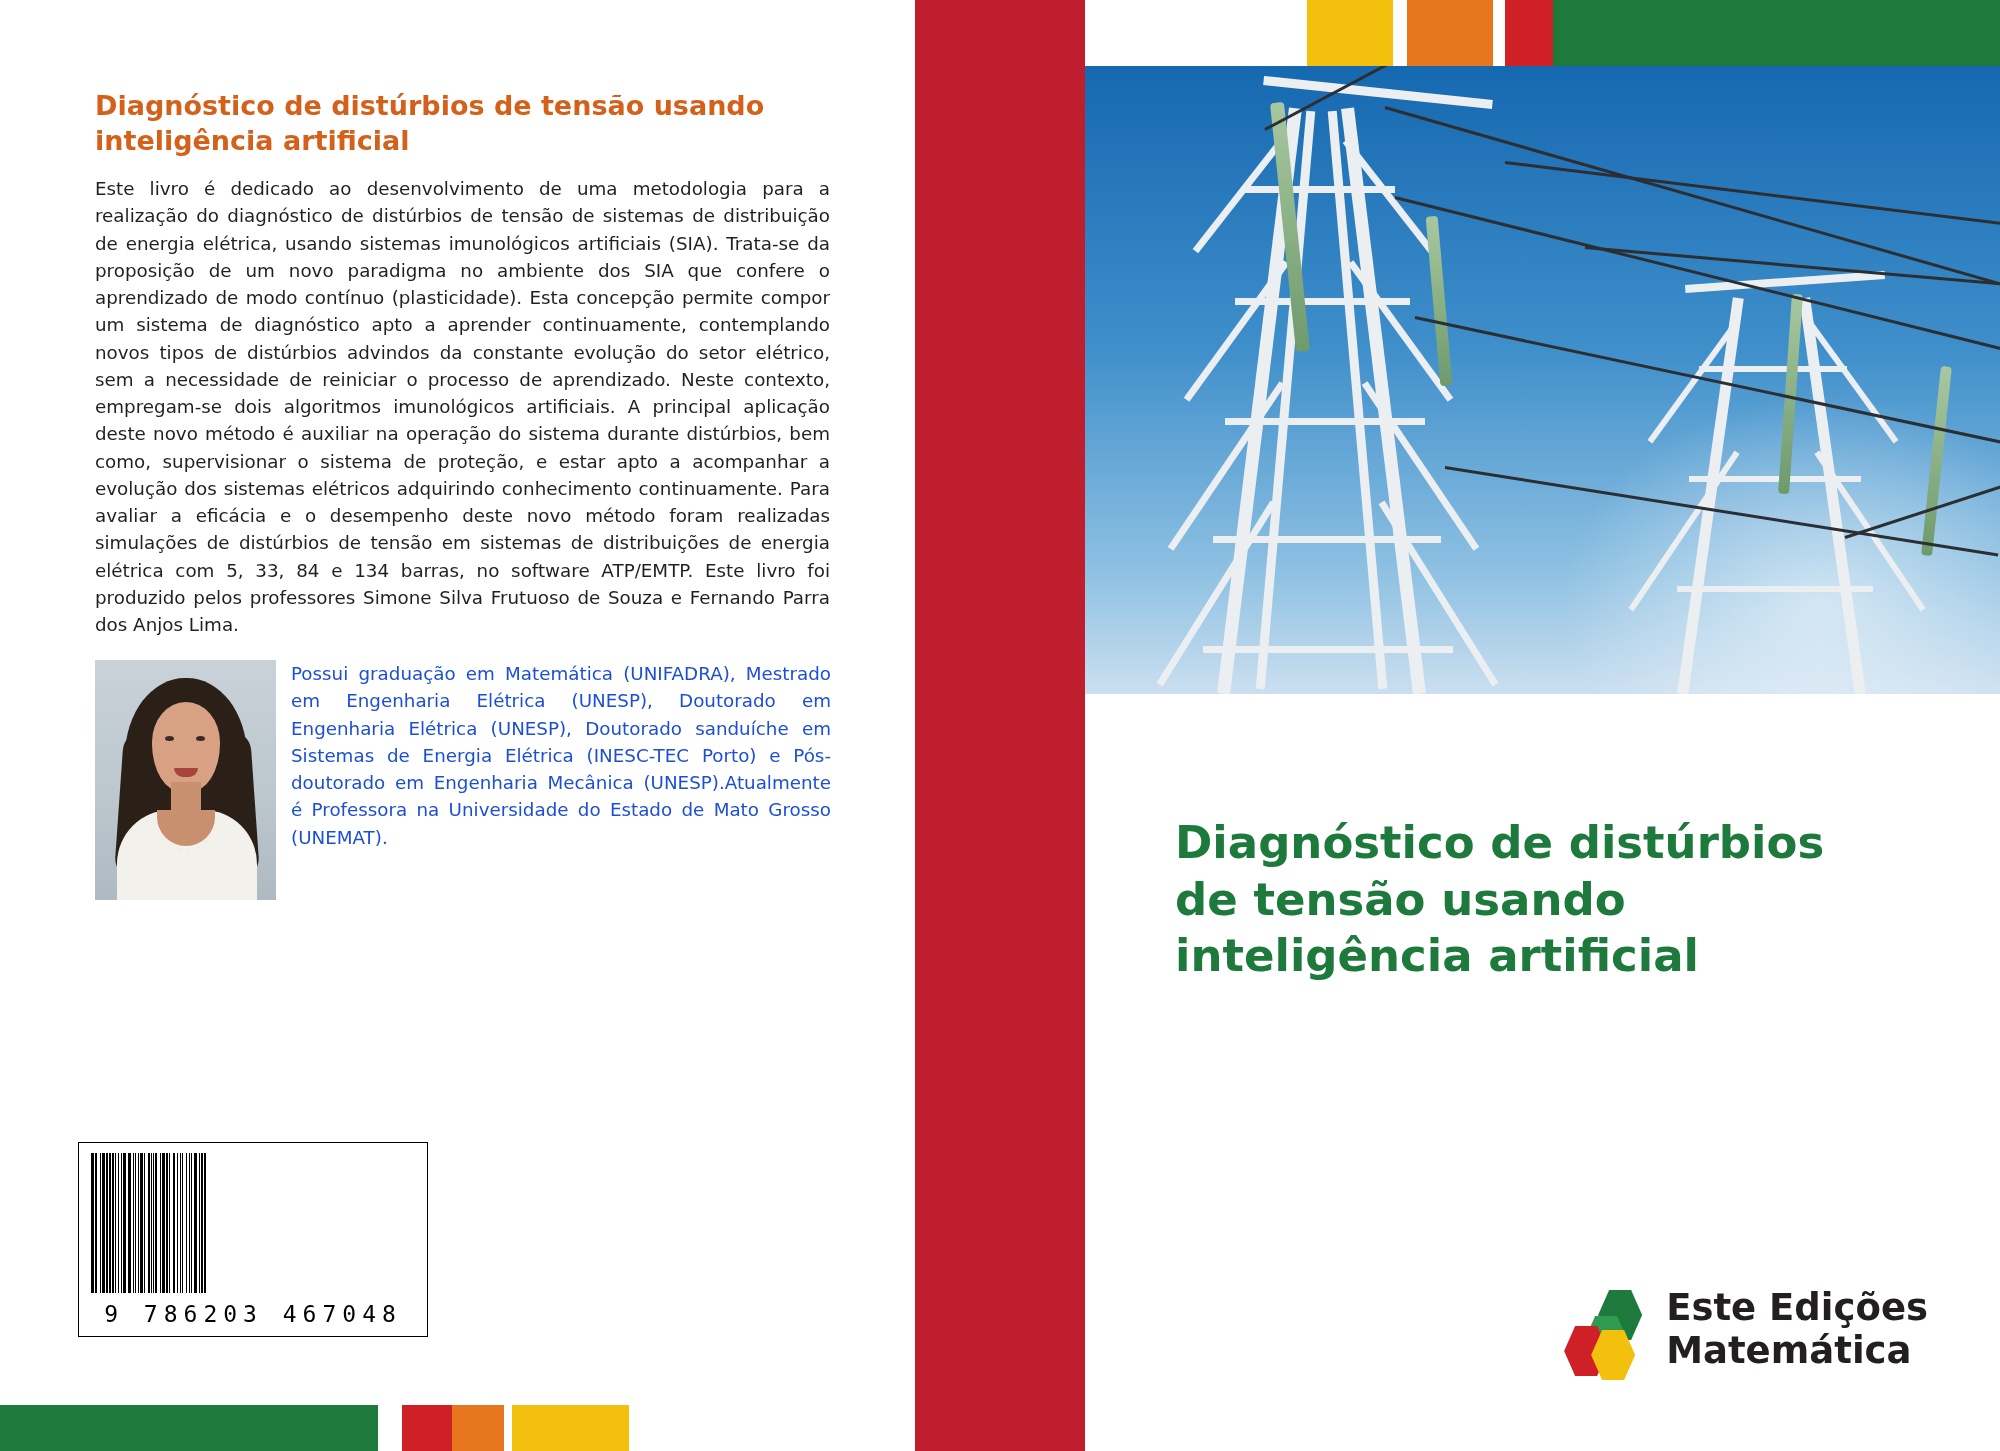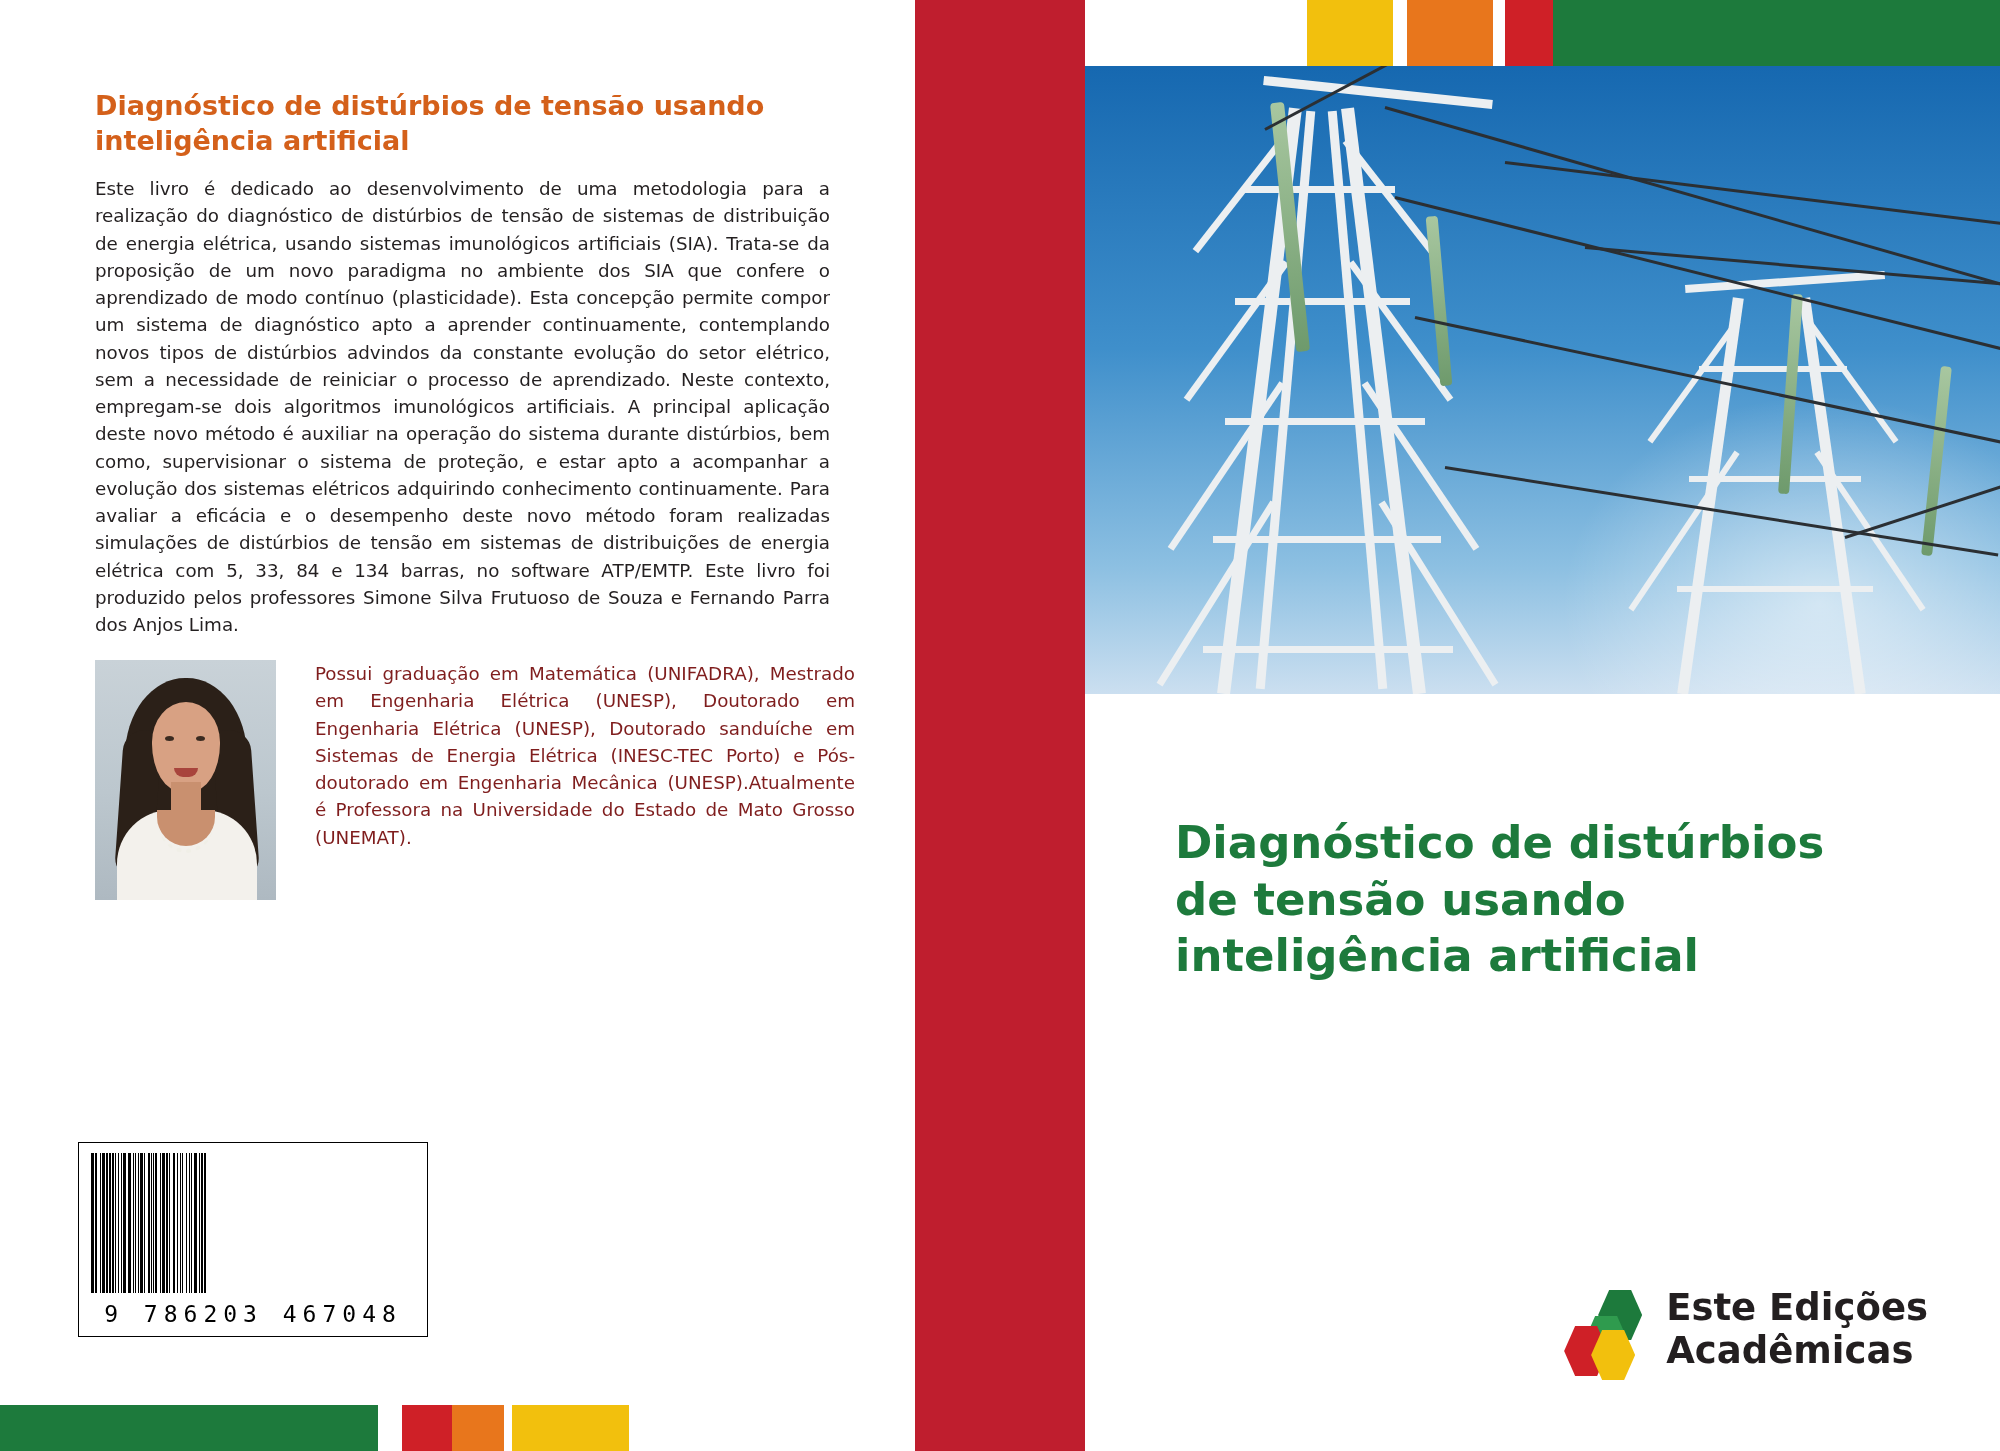--- a/index.html
+++ b/index.html
@@ -74,23 +74,22 @@
     overflow: hidden;
     background: #b9c4cc;
   }
   .author-bio {
     position: absolute;
     left: 196px;
     top: 0;
     width: 540px;
     font-size: 18.3px;
     line-height: 1.49;
-    color: #7f1d1d;
+    color: #1d4ed8;
     text-align: justify;
-    margin-left: 24px;
   }
 
   
   .ph-bg {
     position: absolute;
     inset: 0;
     background: linear-gradient(180deg, #c9d2d8 0%, #bcc7ce 55%, #aeb9c1 100%);
   }
   .ph-hair {
     position: absolute;
@@ -550,17 +549,17 @@
 
     <div class="publisher">
       <div class="pub-mark">
         <div class="hexbit hex-green"></div>
         <div class="hexbit hex-green2"></div>
         <div class="hexbit hex-red"></div>
         <div class="hexbit hex-yellow"></div>
       </div>
       <div class="pub-name">
         <div>Este Edições</div>
-        <div>Acadêmicas</div>
+        <div>Matemática</div>
       </div>
     </div>
   </div>
 </div>
 
 </body></html>

